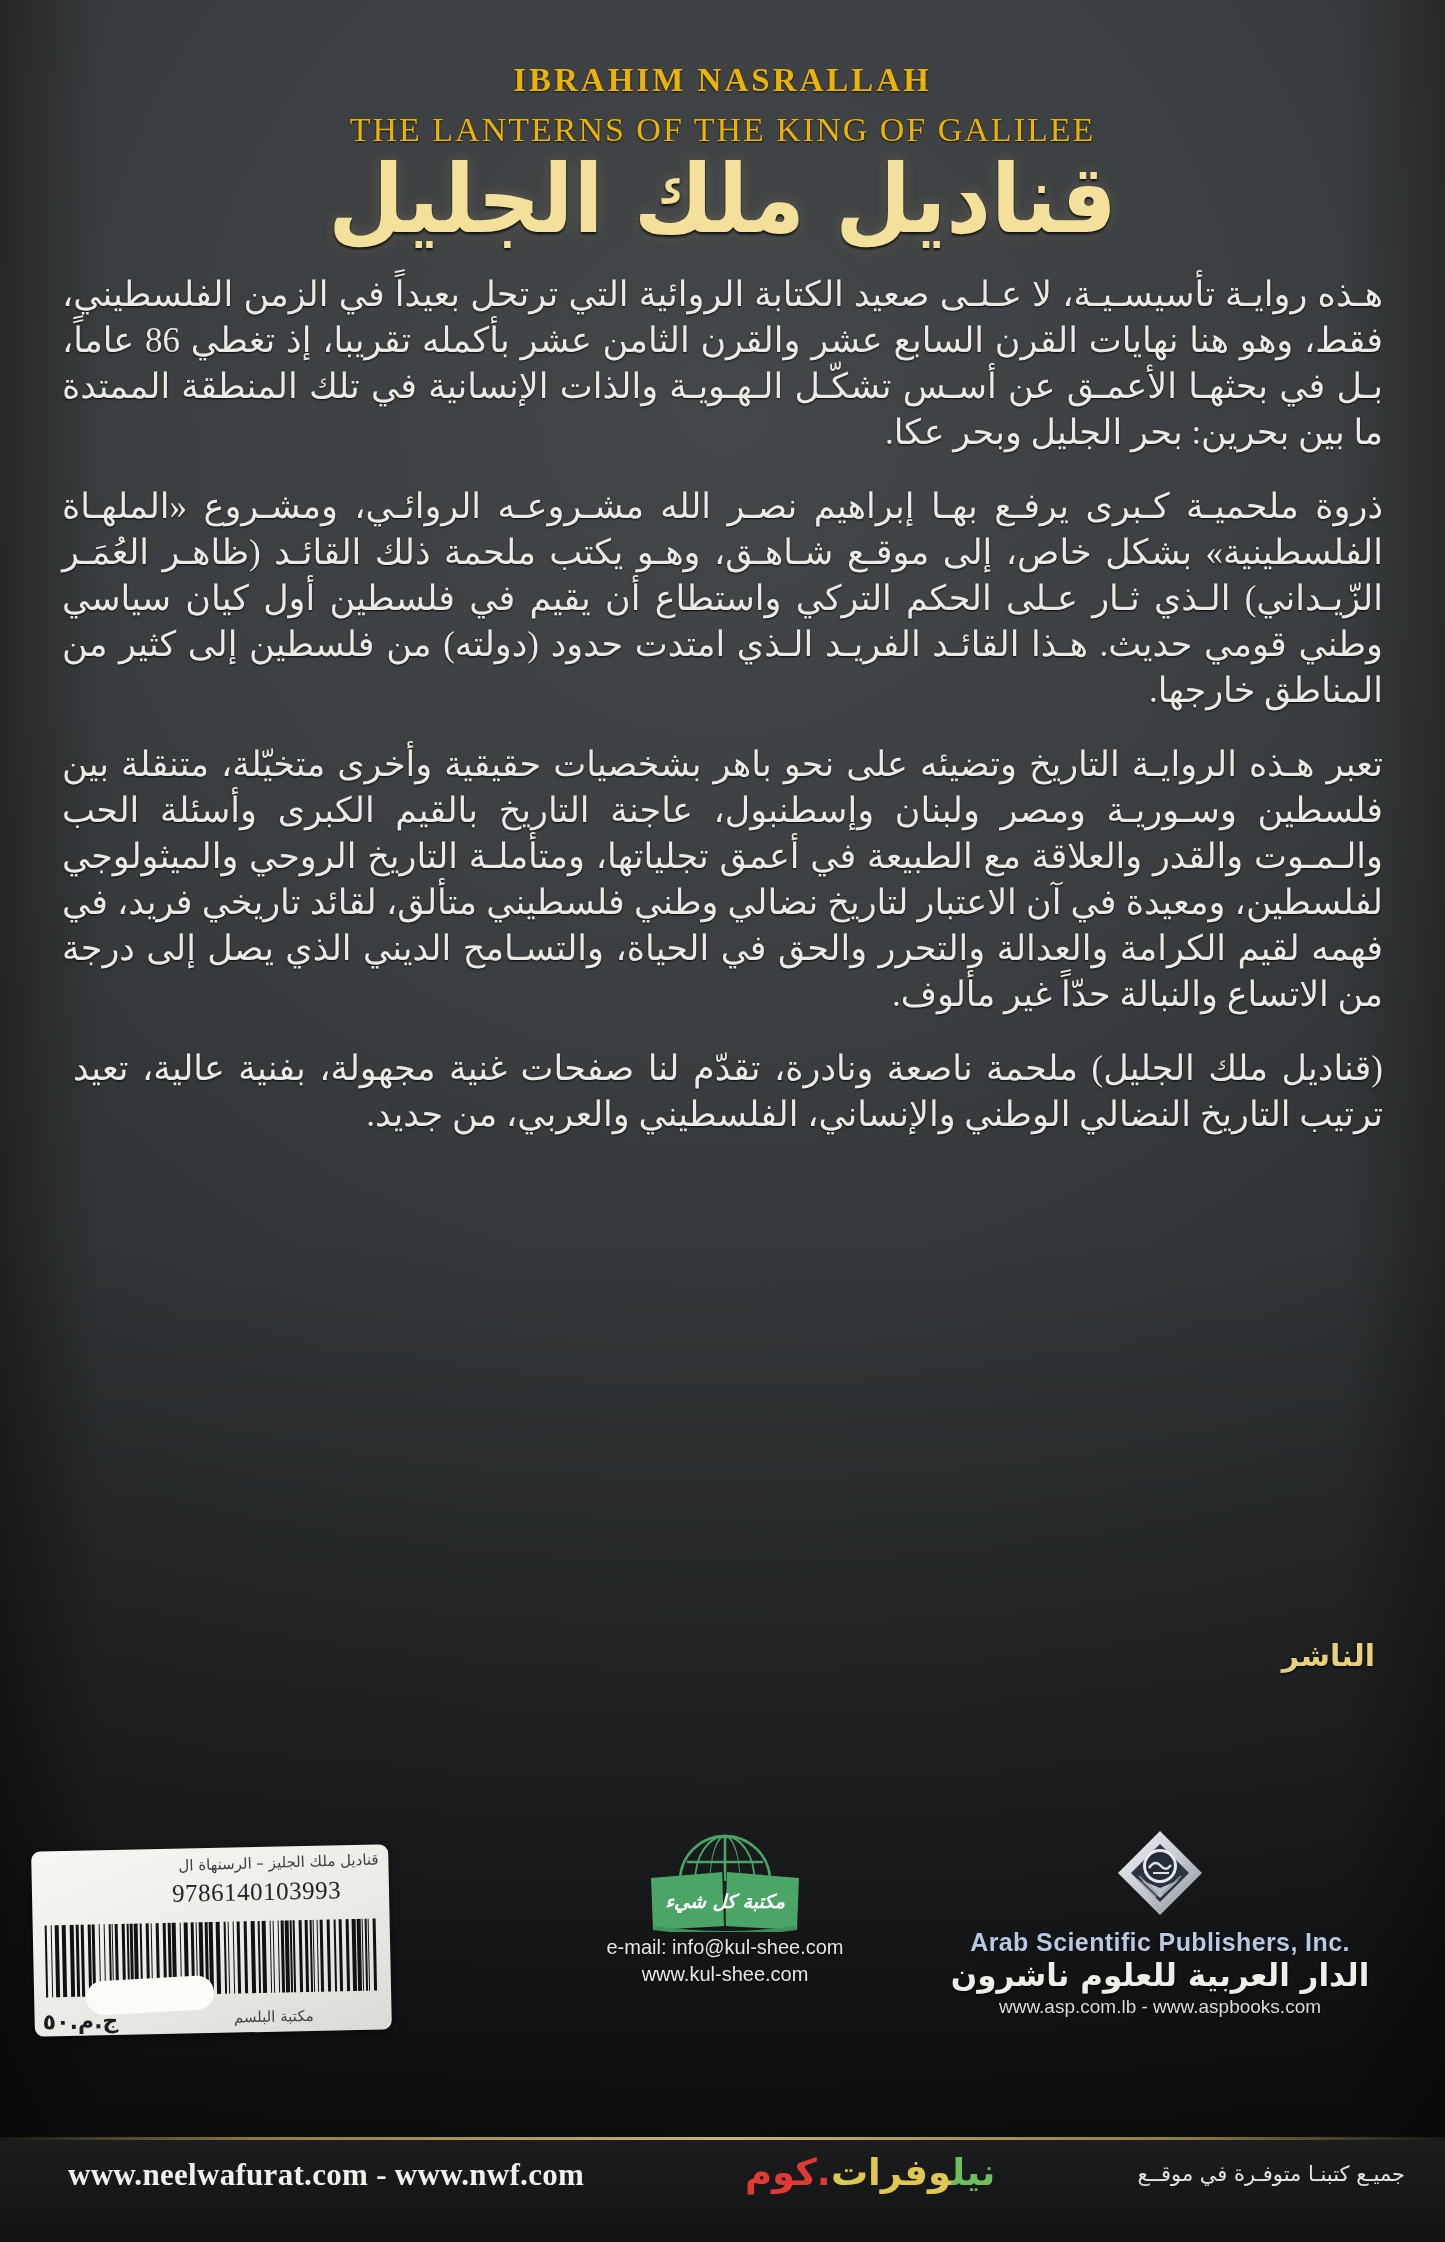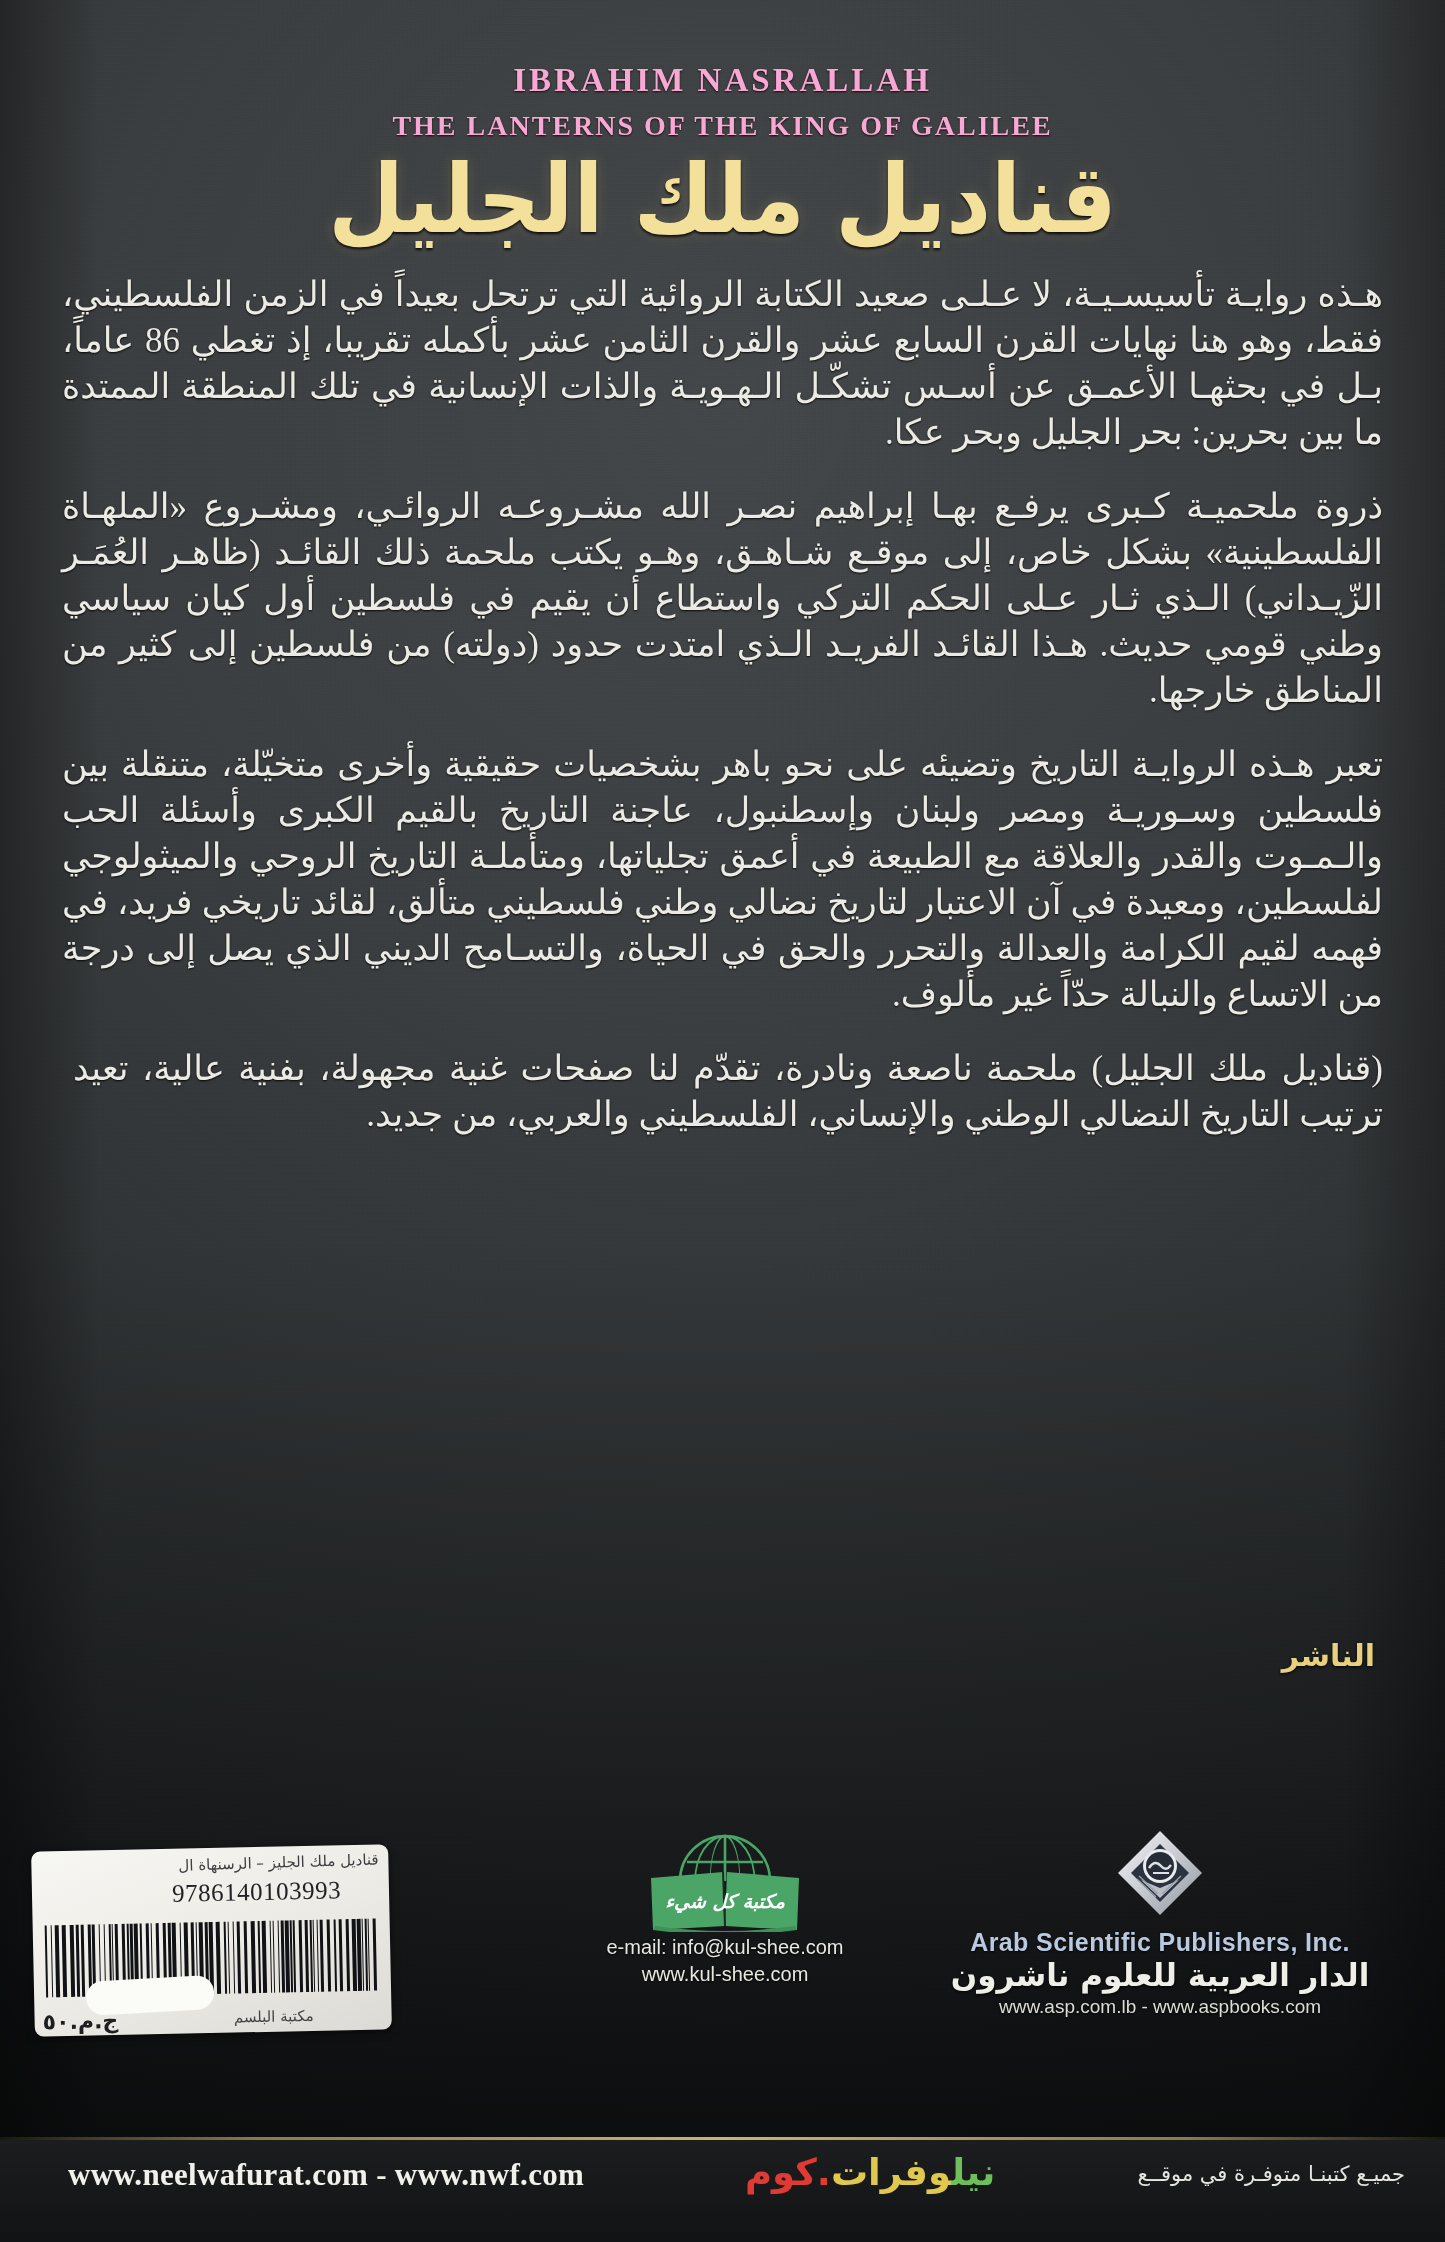--- a/index.html
+++ b/index.html
@@ -46,33 +46,33 @@
       linear-gradient(to right, rgba(0,0,0,0.35) 0%, rgba(0,0,0,0) 7%, rgba(0,0,0,0) 93%, rgba(0,0,0,0.30) 100%);
     pointer-events: none;
   }
 
   .layer { position: absolute; z-index: 3; }
 
   
   #latin-header {
     top: 58px; left: 0; right: 0;
     text-align: center;
-    color: #f9a8d4;
+    color: #eab308;
     font-family: "Liberation Serif", "DejaVu Serif", serif;
     text-shadow: 0 1px 2px rgba(0,0,0,0.8);
   }
   #author-latin {
     font-size: 33px;
     font-weight: 700;
     letter-spacing: 3.0px;
     line-height: 1.35;
   }
   #title-latin {
-    font-size: 28px;
-    font-weight: 700;
+    font-size: 34px;
+    font-weight: 400;
     letter-spacing: 2.0px;
     line-height: 1.35;
     margin-top: 4px;
   }
 
   
   #title-arabic {
     top: 150px; left: 0; right: 0;
     text-align: center;
     color: #f3e09a;

